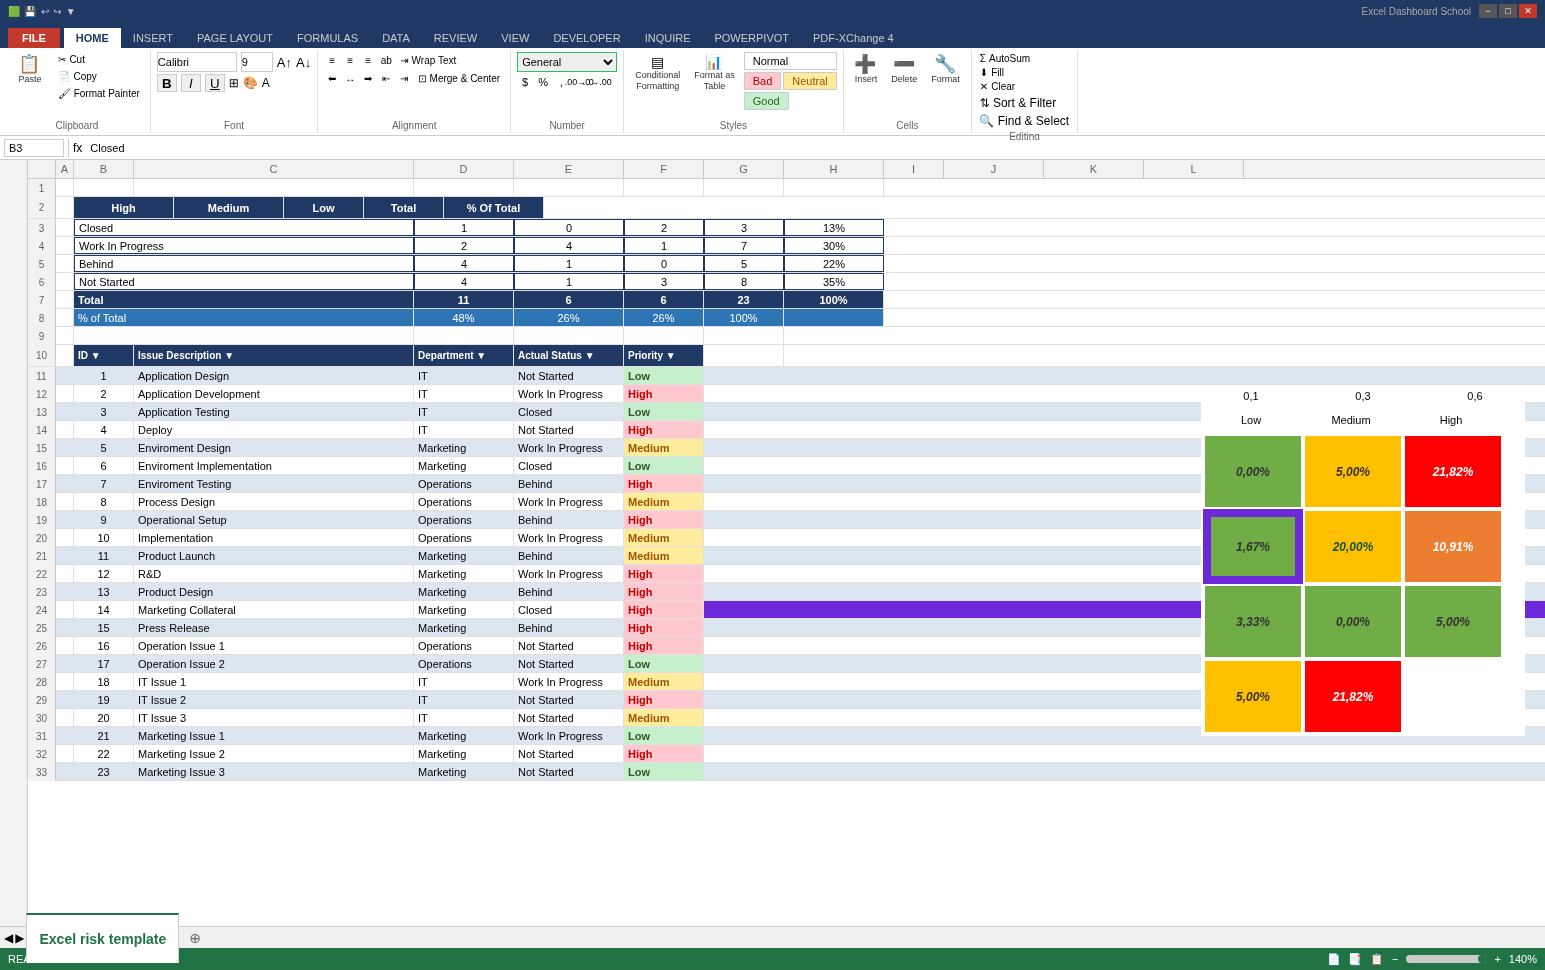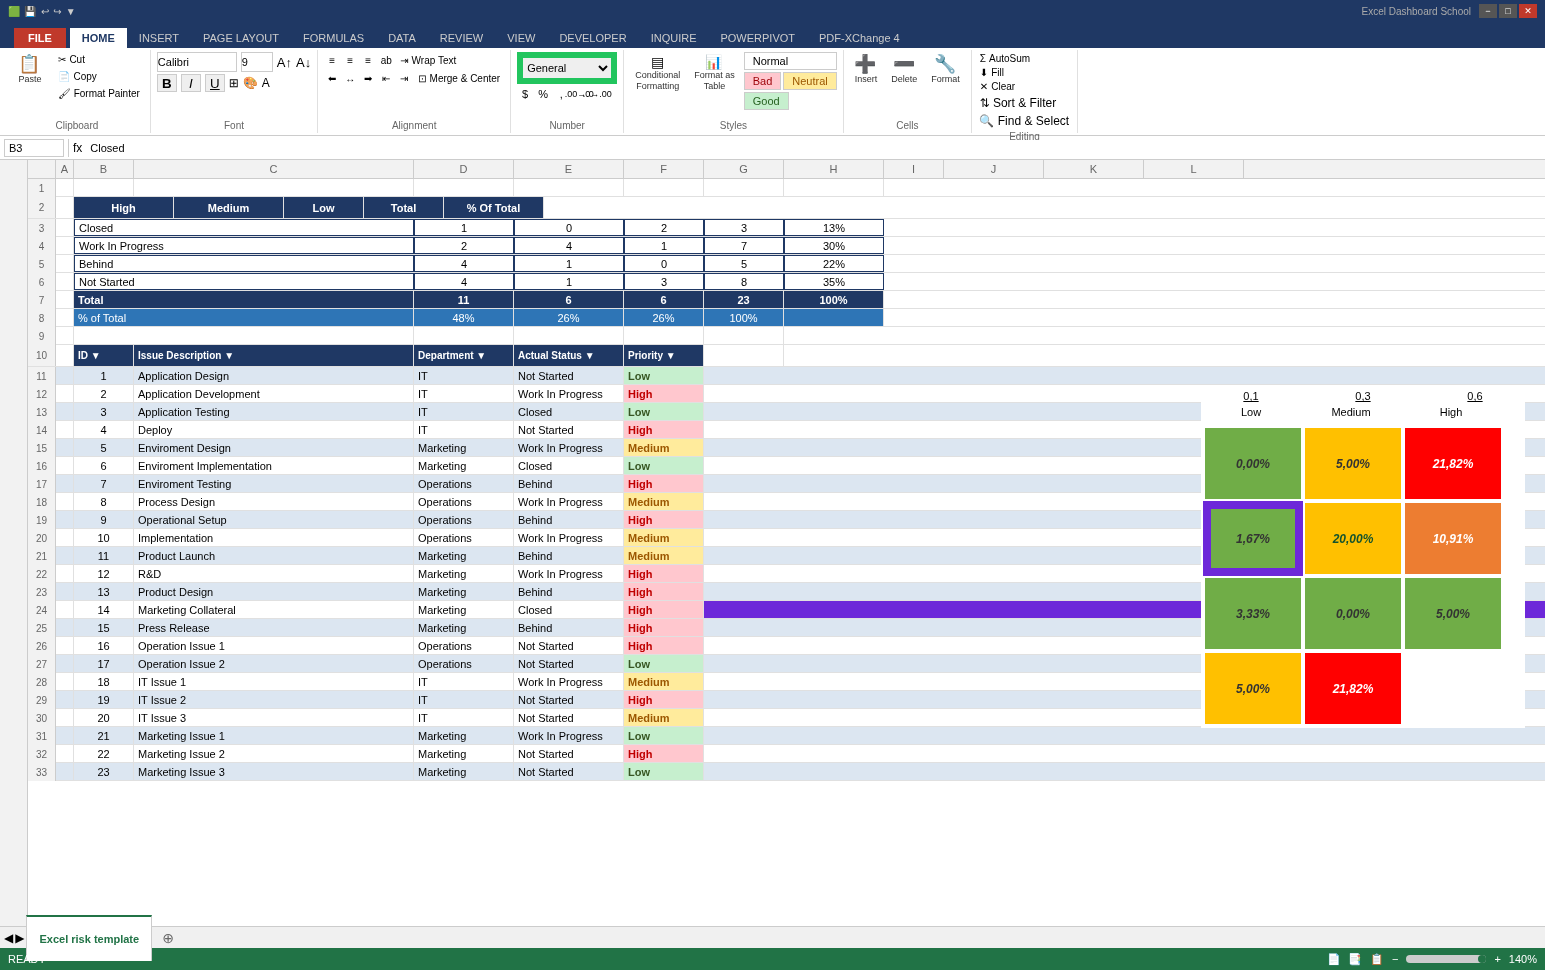--- a/index.html
+++ b/index.html
@@ -8,21 +8,21 @@
     
     #title-bar { background: #1f3864; color: white; height: 22px; display: flex; align-items: center; justify-content: space-between; padding: 0 8px; }
     #title-bar .title { font-size: 11px; color: #ccc; flex: 1; text-align: center; }
     #title-bar .win-controls { display: flex; gap: 2px; }
     #title-bar .win-btn { width: 18px; height: 14px; background: #555; border: none; color: white; font-size: 9px; cursor: pointer; display: flex; align-items: center; justify-content: center; }
     #title-bar .win-btn.close { background: #c0392b; }
     #title-bar .left-icons { display: flex; gap: 4px; align-items: center; }
     #title-bar .left-icons span { font-size: 10px; color: #ccc; cursor: pointer; }
 
     
-    #ribbon-tabs { background: #1f3864; display: flex; align-items: flex-end; height: 26px; padding-left: 14px; }
+    #ribbon-tabs { background: #1f3864; display: flex; align-items: flex-end; height: 26px; padding-left: 8px; }
     #ribbon-tabs .tab { padding: 4px 12px; font-size: 11px; color: #ccc; cursor: pointer; }
     #ribbon-tabs .tab.active { background: white; color: #1f3864; font-weight: bold; }
     #ribbon-tabs .file-tab { background: #c0392b; color: white; padding: 4px 14px; font-size: 11px; font-weight: bold; margin-right: 4px; }
 
     
     #ribbon { background: white; border-bottom: 1px solid #ccc; display: flex; align-items: stretch; padding: 2px 4px; height: 88px; }
     .ribbon-group { display: flex; flex-direction: column; align-items: center; padding: 2px 6px; border-right: 1px solid #e0e0e0; min-width: 60px; }
     .ribbon-group-content { display: flex; align-items: flex-start; gap: 4px; flex: 1; }
     .ribbon-group-label { font-size: 10px; color: #666; margin-top: 2px; text-align: center; }
     .ribbon-btn { display: flex; flex-direction: column; align-items: center; padding: 2px 4px; cursor: pointer; border: 1px solid transparent; border-radius: 2px; min-width: 30px; }
@@ -41,38 +41,38 @@
     .row-num { width: 28px; min-height: 18px; border-right: 1px solid #ccc; background: #f2f2f2; display: flex; align-items: center; justify-content: center; font-size: 10px; color: #666; flex-shrink: 0; cursor: pointer; }
     .cell { border-right: 1px solid #e0e0e0; padding: 2px 4px; font-size: 11px; display: flex; align-items: center; overflow: hidden; white-space: nowrap; cursor: cell; }
 
     
     #status-bar { background: #217346; color: white; height: 22px; display: flex; align-items: center; padding: 0 8px; font-size: 11px; justify-content: space-between; }
     #status-bar-left { display: flex; gap: 12px; align-items: center; }
     #status-bar-right { display: flex; gap: 8px; align-items: center; }
 
     
     #sheet-tabs { background: #f0f0f0; border-top: 1px solid #ccc; height: 22px; display: flex; align-items: center; padding: 0 4px; gap: 2px; }
-    .sheet-tab { padding: 16px 12px; font-size: 11px; background: white; border: 1px solid #ccc; border-bottom: none; cursor: pointer; }
+    .sheet-tab { padding: 16px 12px; font-size: 14px; background: white; border: 1px solid #ccc; border-bottom: none; cursor: pointer; }
     .sheet-tab.active { background: white; color: #217346; font-weight: bold; border-top: 2px solid #217346; }
     .add-sheet { padding: 2px 8px; font-size: 14px; cursor: pointer; color: #666; }
     .header-cell { background: #1f3864 !important; color: white !important; font-weight: bold; text-align: center; }
     .total-row { background: #1f3864 !important; color: white !important; font-weight: bold; }
     .pct-row { background: #2e75b6 !important; color: white !important; }
     
     .priority-high { color: #c00000; font-weight: bold; background: #ffc7ce; }
     .priority-medium { color: #9c5700; font-weight: bold; background: #ffeb9c; }
     .priority-low { color: #375623; font-weight: bold; background: #c6efce; }
 
     
     #risk-matrix { position: absolute; right: 10px; top: 360px; background: white; }
 
     
     .font-select { width: 80px; height: 20px; font-size: 11px; border: 1px solid #ccc; }
     .font-size { width: 32px; height: 20px; font-size: 11px; border: 1px solid #ccc; }
-    .format-dropdown { width: 100px; height: 32px; font-size: 11px; border: 6px solid #22c55e; }
+    .format-dropdown { width: 100px; height: 20px; font-size: 11px; border: 1px solid #22c55e; }
     
     .styles-section { display: flex; flex-direction: column; gap: 2px; }
     .style-cell { padding: 2px 8px; font-size: 11px; border: 1px solid #ccc; cursor: pointer; }
     .style-normal { background: white; }
     .style-bad { background: #ffc7ce; color: #9c0006; }
     .style-good { background: #c6efce; color: #276221; }
     .style-neutral { background: #ffeb9c; color: #9c5700; }
     
     .autosum-section { display: flex; flex-direction: column; gap: 1px; font-size: 10px; }
     .autosum-item { display: flex; align-items: center; gap: 3px; cursor: pointer; padding: 1px 2px; }
@@ -635,21 +635,21 @@
       <div class="cell" style="width:100px;background:#dce6f1;">Marketing</div>
       <div class="cell" style="width:110px;background:#dce6f1;">Not Started</div>
       <div class="cell priority-low" style="width:80px;">Low</div>
     </div>
         </div>
 
     </div>
   </div>
 
   <div id="risk-matrix" style="position:absolute;right:20px;top:390px;background:white;">
-    <div style="display:flex;gap:12px;margin-left:0px;margin-bottom:4px;text-decoration:underline;">
+    <div style="display:flex;gap:12px;margin-left:0px;margin-bottom:12px;">
       <div style="width:100px;text-align:center;font-size:11px;">0,1</div>
       <div style="width:100px;text-align:center;font-size:11px;">0,3</div>
       <div style="width:100px;text-align:center;font-size:11px;">0,6</div>
     </div>
     <div style="display:flex;gap:0px;margin-bottom:6px;">
       <div style="width:100px;text-align:center;font-size:11px;">Low</div>
       <div style="width:100px;text-align:center;font-size:11px;">Medium</div>
       <div style="width:100px;text-align:center;font-size:11px;">High</div>
     </div>
     <div id="matrix-grid-container" style="display:grid;grid-template-columns:repeat(3,100px);grid-template-rows:repeat(4,75px);gap:0;border:2px solid white;">

